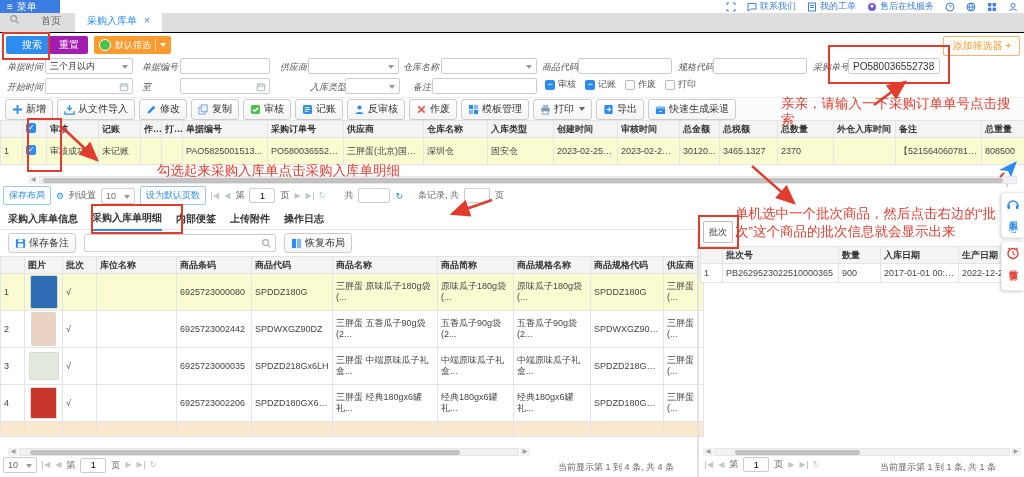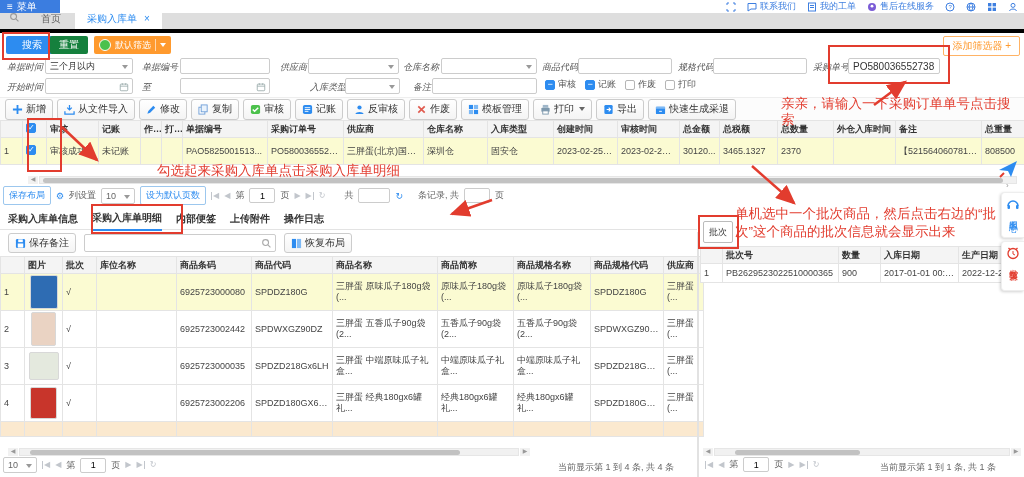--- a/index.html
+++ b/index.html
@@ -10,31 +10,31 @@
   .menu-btn{position:absolute;left:0;top:0;width:60px;height:13px;background:#3b7de0;color:#fff;
             display:flex;align-items:center;gap:4px;padding-left:7px;font-size:10px;box-sizing:border-box;}
   .brand{position:absolute;left:152px;top:0;height:13px;display:flex;align-items:center;gap:3px;
          color:#555;font-weight:bold;font-size:10px;margin-top:27px;}
   .dot{width:5px;height:5px;border-radius:50%;display:inline-block;}
   .topbar-right{position:absolute;right:6px;top:0;height:13px;display:flex;align-items:center;gap:11px;
                 color:#3e7fe0;font-size:9px;}
   .tb-item{display:flex;align-items:center;gap:3px;}
   
   .tabbar{position:absolute;left:0;top:13px;width:1024px;height:20px;background:#dedede;
-          border-bottom:4px solid #000000;display:flex;align-items:flex-end;box-sizing:border-box;}
+          border-bottom:1px solid #000000;display:flex;align-items:flex-end;box-sizing:border-box;font-family:Liberation Mono, monospace;}
   .tb-search{margin:0 7px 4px 9px;}
   .tab-home{height:20px;line-height:20px;padding:0 14px;font-size:10px;color:#666;}
   .tab-active{height:20px;line-height:20px;background:#fff;color:#2d8cf0;font-size:10px;
               padding:0 12px;display:flex;align-items:center;gap:7px;}
   .tab-x{color:#2d8cf0;font-size:10px;}
   
   .actionrow{position:absolute;left:0;top:33px;width:1024px;height:24px;background:#fff;}
   .btn{display:flex;align-items:center;justify-content:center;border-radius:2px;font-size:10px;box-sizing:border-box;}
   .btn-search{position:absolute;left:6px;top:3px;width:52px;height:18px;background:#2d8cf0;color:#fff;}
-  .btn-reset{position:absolute;left:50px;top:3px;width:38px;height:18px;background:#15803d;color:#fff;}
+  .btn-reset{position:absolute;left:50px;top:3px;width:38px;height:18px;background:#a21caf;color:#fff;}
   .btn-filter{position:absolute;left:94px;top:3px;height:18px;background:#ff9a2e;color:#fff;
               display:flex;align-items:center;padding:0 5px;gap:4px;border-radius:2px;}
   .bf-badge{width:10px;height:10px;border-radius:50%;background:#4cc14c;border:1px solid #fff;display:inline-block;}
   .bf-sep{width:1px;height:12px;background:rgba(255,255,255,.6);}
   .car-w{width:0;height:0;border-left:3px solid transparent;border-right:3px solid transparent;border-top:4px solid #fff;}
   .btn-addfilter{position:absolute;right:4px;top:3px;height:18px;border:1px solid #ffb365;color:#ff9a2e;
                  background:#fff;padding:0 8px;display:flex;align-items:center;border-radius:2px;font-size:10px;}
   
   .filters{position:absolute;left:0;top:57px;width:1024px;height:40px;background:#fff;}
   .flb{position:absolute;font-size:9px;color:#555;font-style:italic;}

